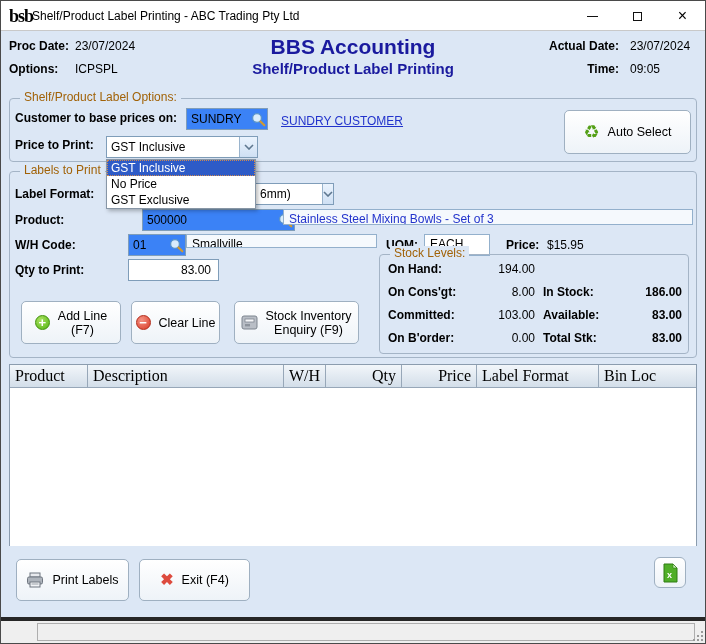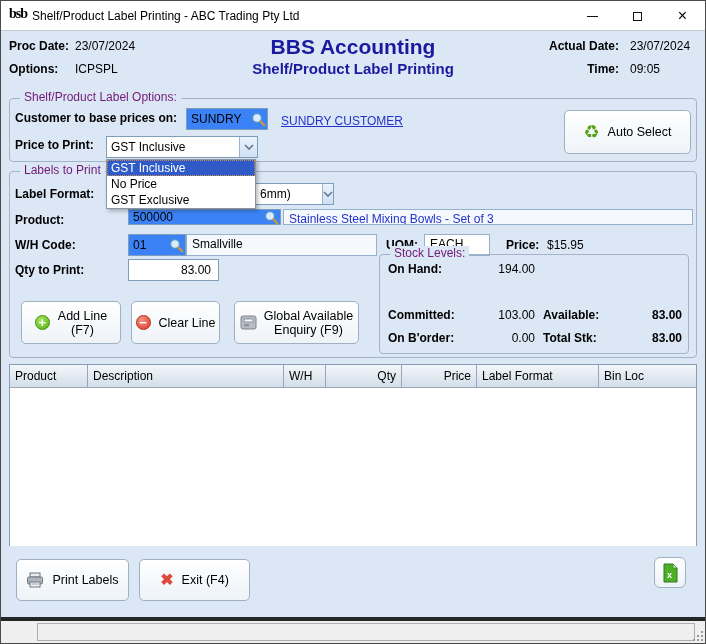--- a/index.html
+++ b/index.html
@@ -5,32 +5,32 @@
   html,body{margin:0;padding:0;background:#888;}
   *{box-sizing:border-box;}
   #window{
     position:relative;width:706px;height:644px;background:#dce7f5;
     border:1px solid #4a4a4a;font-family:"Liberation Sans",sans-serif;
     font-size:12px;color:#000;cursor:default;overflow:hidden;
   }
   .abs{position:absolute;}
   
   .titlebar{position:absolute;left:0;top:0;width:704px;height:30px;background:#ffffff;border-bottom:1px solid #c9c9c9;}
-  .titlebar .logo{position:absolute;left:8px;top:5px;font-family:"Liberation Serif",serif;font-weight:bold;font-size:14px;letter-spacing:-1px;}
+  .titlebar .logo{position:absolute;left:8px;top:5px;font-family:"Liberation Serif",serif;font-weight:bold;font-size:18px;letter-spacing:-1px;}
   .titlebar .ttl{position:absolute;left:31px;top:8px;font-size:12px;}
   .wctl{position:absolute;top:0;height:30px;width:45px;display:flex;align-items:center;justify-content:center;}
   .wctl.min span{display:block;width:11px;border-top:1px solid #111;}
   .wctl.max span{display:block;width:9px;height:9px;border:1px solid #111;}
   .wctl.cls{font-size:16px;line-height:16px;}
   
   .content{position:absolute;left:0;top:31px;width:704px;height:585px;background:#dce7f5;}
   .b{font-weight:bold;}
   .navy{color:#1a1a9e;font-weight:bold;}
   .grp{position:absolute;border:1px solid #a4b4c6;border-radius:4px;}
-  .grp>.gtitle{position:absolute;top:-9px;left:10px;background:#dce7f5;padding:0 4px;color:#701a75;font-size:12px;white-space:nowrap;}
+  .grp>.gtitle{position:absolute;top:-9px;left:10px;background:#dce7f5;padding:0 4px;color:#a16207;font-size:12px;white-space:nowrap;}
   .field{background:#ffffff;border:1px solid #7f9db9;font-family:"Liberation Sans",sans-serif;font-size:12px;padding:0 4px;color:#000;}
   input.field{outline:none;}
   .rofield{background:#f5f9fd;border:1px solid #93b0cc;font-size:12px;padding:2px 5px;overflow:hidden;white-space:nowrap;}
   .lensbox{position:absolute;display:flex;align-items:center;background:#3b82f6;border:1px solid #7f9db9;}
   .lensbox input{border:none;flex:1;min-width:0;font-family:"Liberation Sans",sans-serif;font-size:12px;padding:0 0 0 4px;outline:none;background:transparent;}
   .lens{flex:0 0 15px;height:15px;margin-right:1px;cursor:pointer;}
   .combo{position:absolute;background:#fff;border:1px solid #7f9db9;display:flex;align-items:center;}
   .combo .ctext{flex:1;padding-left:4px;overflow:hidden;white-space:nowrap;}
   .combo .cbtn{flex:0 0 18px;align-self:stretch;border-left:1px solid #9ab4cd;background:linear-gradient(#eaf3fd,#cfe0f4);display:flex;align-items:center;justify-content:center;cursor:pointer;}
   .link{color:#2233cc;text-decoration:underline;cursor:pointer;white-space:nowrap;}
@@ -47,21 +47,21 @@
   .dditem.sel{background:#2e5bc7;color:#fff;outline:1px dotted #cf8a50;outline-offset:-1px;}
   
   .stockrow{position:absolute;left:0;width:100%;height:18px;}
   .stockrow .l1{position:absolute;left:8px;font-weight:bold;}
   .stockrow .v1{position:absolute;left:60px;width:95px;text-align:right;}
   .stockrow .l2{position:absolute;left:163px;font-weight:bold;}
   .stockrow .v2{position:absolute;left:215px;right:6px;text-align:right;font-weight:bold;}
   
   .grid{position:absolute;left:8px;top:332px;width:688px;height:182px;background:#fff;border:1px solid #8b9cae;}
   .ghead{display:flex;height:23px;background:linear-gradient(#f2f6fa,#d3dee9);border-bottom:1px solid #97a7b8;}
-  .gcell{border-right:1px solid #97a7b8;padding:0 5px;line-height:22px;font-size:12px;overflow:hidden;white-space:nowrap;}
+  .gcell{border-right:1px solid #97a7b8;padding:0 5px;line-height:22px;font-size:16px;overflow:hidden;white-space:nowrap;font-family:Liberation Serif, serif;}
   .gcell.r{text-align:right;}
   
   .darkline{position:absolute;left:0;top:616px;width:704px;height:4px;background:#262626;}
   .statusbar{position:absolute;left:0;top:620px;width:704px;height:22px;background:#efefef;}
   .statuspanel{position:absolute;left:36px;right:10px;top:2px;bottom:2px;border:1px solid #aeaeae;}
   .grip{position:absolute;right:2px;bottom:2px;width:11px;height:11px;cursor:nwse-resize;}
   .grip i{position:absolute;width:2px;height:2px;background:#9a9a9a;}
 </style>
 </head>
 <body>
@@ -128,56 +128,62 @@
       <div class="combo" style="left:118px;top:11px;width:206px;height:22px;">
         <span class="abs" style="left:131px;top:3px;">6mm)</span>
         <span class="cbtn" style="position:absolute;right:0;top:0;bottom:0;display:flex;">
             <svg width="10" height="6">
               <polyline points="1,1 5,5 9,1" stroke="#5f7890" stroke-width="1.6" fill="none"></polyline>
             </svg>
           </span>
       </div>
 
       <span class="abs b" style="left:5px;top:41px;">Product:</span>
-      <div class="lensbox" style="left:118px;top:37px;width:153px;height:16px;justify-content:center;">
+      <div class="lensbox" style="left:132px;top:37px;width:153px;height:22px;justify-content:center;">
         <input readonly="" value="500000" style="">
         <svg class="lens" viewBox="0 0 15 15">
             <circle cx="6" cy="6" r="4.4" fill="#d9ecfb" stroke="#5a94c8" stroke-width="1.3"></circle>
             <line x1="9.5" y1="9.5" x2="13.3" y2="13.3" stroke="#d09a30" stroke-width="2.2" stroke-linecap="round"></line>
           </svg>
       </div>
       <div class="rofield abs" style="left:273px;top:37px;width:410px;height:16px;">
         <span class="link">Stainless Steel Mixing Bowls - Set of 3</span>
       </div>
 
       <span class="abs b" style="left:5px;top:66px;">W/H Code:</span>
       <div class="lensbox" style="left:118px;top:62px;width:58px;height:22px;">
         <input readonly="" value="01" style="">
         <svg class="lens" viewBox="0 0 15 15">
             <circle cx="6" cy="6" r="4.4" fill="#d9ecfb" stroke="#5a94c8" stroke-width="1.3"></circle>
             <line x1="9.5" y1="9.5" x2="13.3" y2="13.3" stroke="#d09a30" stroke-width="2.2" stroke-linecap="round"></line>
           </svg>
       </div>
-      <div class="rofield abs" style="left:176px;top:62px;width:191px;height:22px;"><span>Smallville</span></div>
+      <div class="rofield abs" style="left:176px;top:62px;width:191px;height:14px;"><span>Smallville</span></div>
       <span class="abs b" style="left:376px;top:66px;">UOM:</span>
       <div class="rofield abs" style="left:414px;top:62px;width:66px;height:22px;background:#fff;"><span>EACH</span></div>
       <span class="abs b" style="left:496px;top:66px;text-align:center;">Price:</span>
       <span class="abs" style="left:537px;top:66px;">$15.95</span>
 
       <span class="abs b" style="left:5px;top:91px;">Qty to Print:</span>
       <input class="field abs" style="left: 118px; top: 87px; width: 91px; height: 22px; text-align: right; padding-right: 7px;" value="83.00">
 
       <div class="grp" style="left:369px;top:82px;width:310px;height:100px;">
         <span class="gtitle">Stock Levels:</span>
         <div class="stockrow" style="top:7px;">
           <span class="l1">On Hand:</span>
           <span class="v1">194.00</span>
           <span class="l2"></span>
           <span class="v2"></span>
         </div>
+        <div class="stockrow" style="top:30px;">
+          <span class="l1">On Cons'gt:</span>
+          <span class="v1">8.00</span>
+          <span class="l2">In Stock:</span>
+          <span class="v2">186.00</span>
+        </div>
         <div class="stockrow" style="top:53px;">
           <span class="l1">Committed:</span>
           <span class="v1">103.00</span>
           <span class="l2">Available:</span>
           <span class="v2">83.00</span>
         </div>
         <div class="stockrow" style="top:76px;">
           <span class="l1">On B'order:</span>
           <span class="v1">0.00</span>
           <span class="l2">Total Stk:</span>
@@ -192,21 +198,21 @@
       <div class="btn" style="left:121px;top:129px;width:89px;height:43px;">
         <span class="circ red">−</span>
         <span>Clear Line</span>
       </div>
       <div class="btn" style="left:224px;top:129px;width:125px;height:43px;gap:7px;">
         <svg width="17" height="15">
             <rect x="1" y="1" width="15" height="13" rx="2" fill="#b9bec6" stroke="#7d848e"></rect>
             <rect x="4" y="4" width="9" height="3" fill="#f5f6f8" stroke="#7d848e" stroke-width=".8"></rect>
             <rect x="4" y="9" width="5" height="2.4" fill="#8d939c"></rect>
           </svg>
-        <span class="two"><span>Global Available</span><br><span>Enquiry (F9)</span></span>
+        <span class="two"><span>Stock Inventory</span><br><span>Enquiry (F9)</span></span>
       </div>
     </div>
 
     <div class="ddlist">
       <div class="dditem sel">GST Inclusive</div>
       <div class="dditem">No Price</div>
       <div class="dditem">GST Exclusive</div>
     </div>
 
     <div class="grid">

